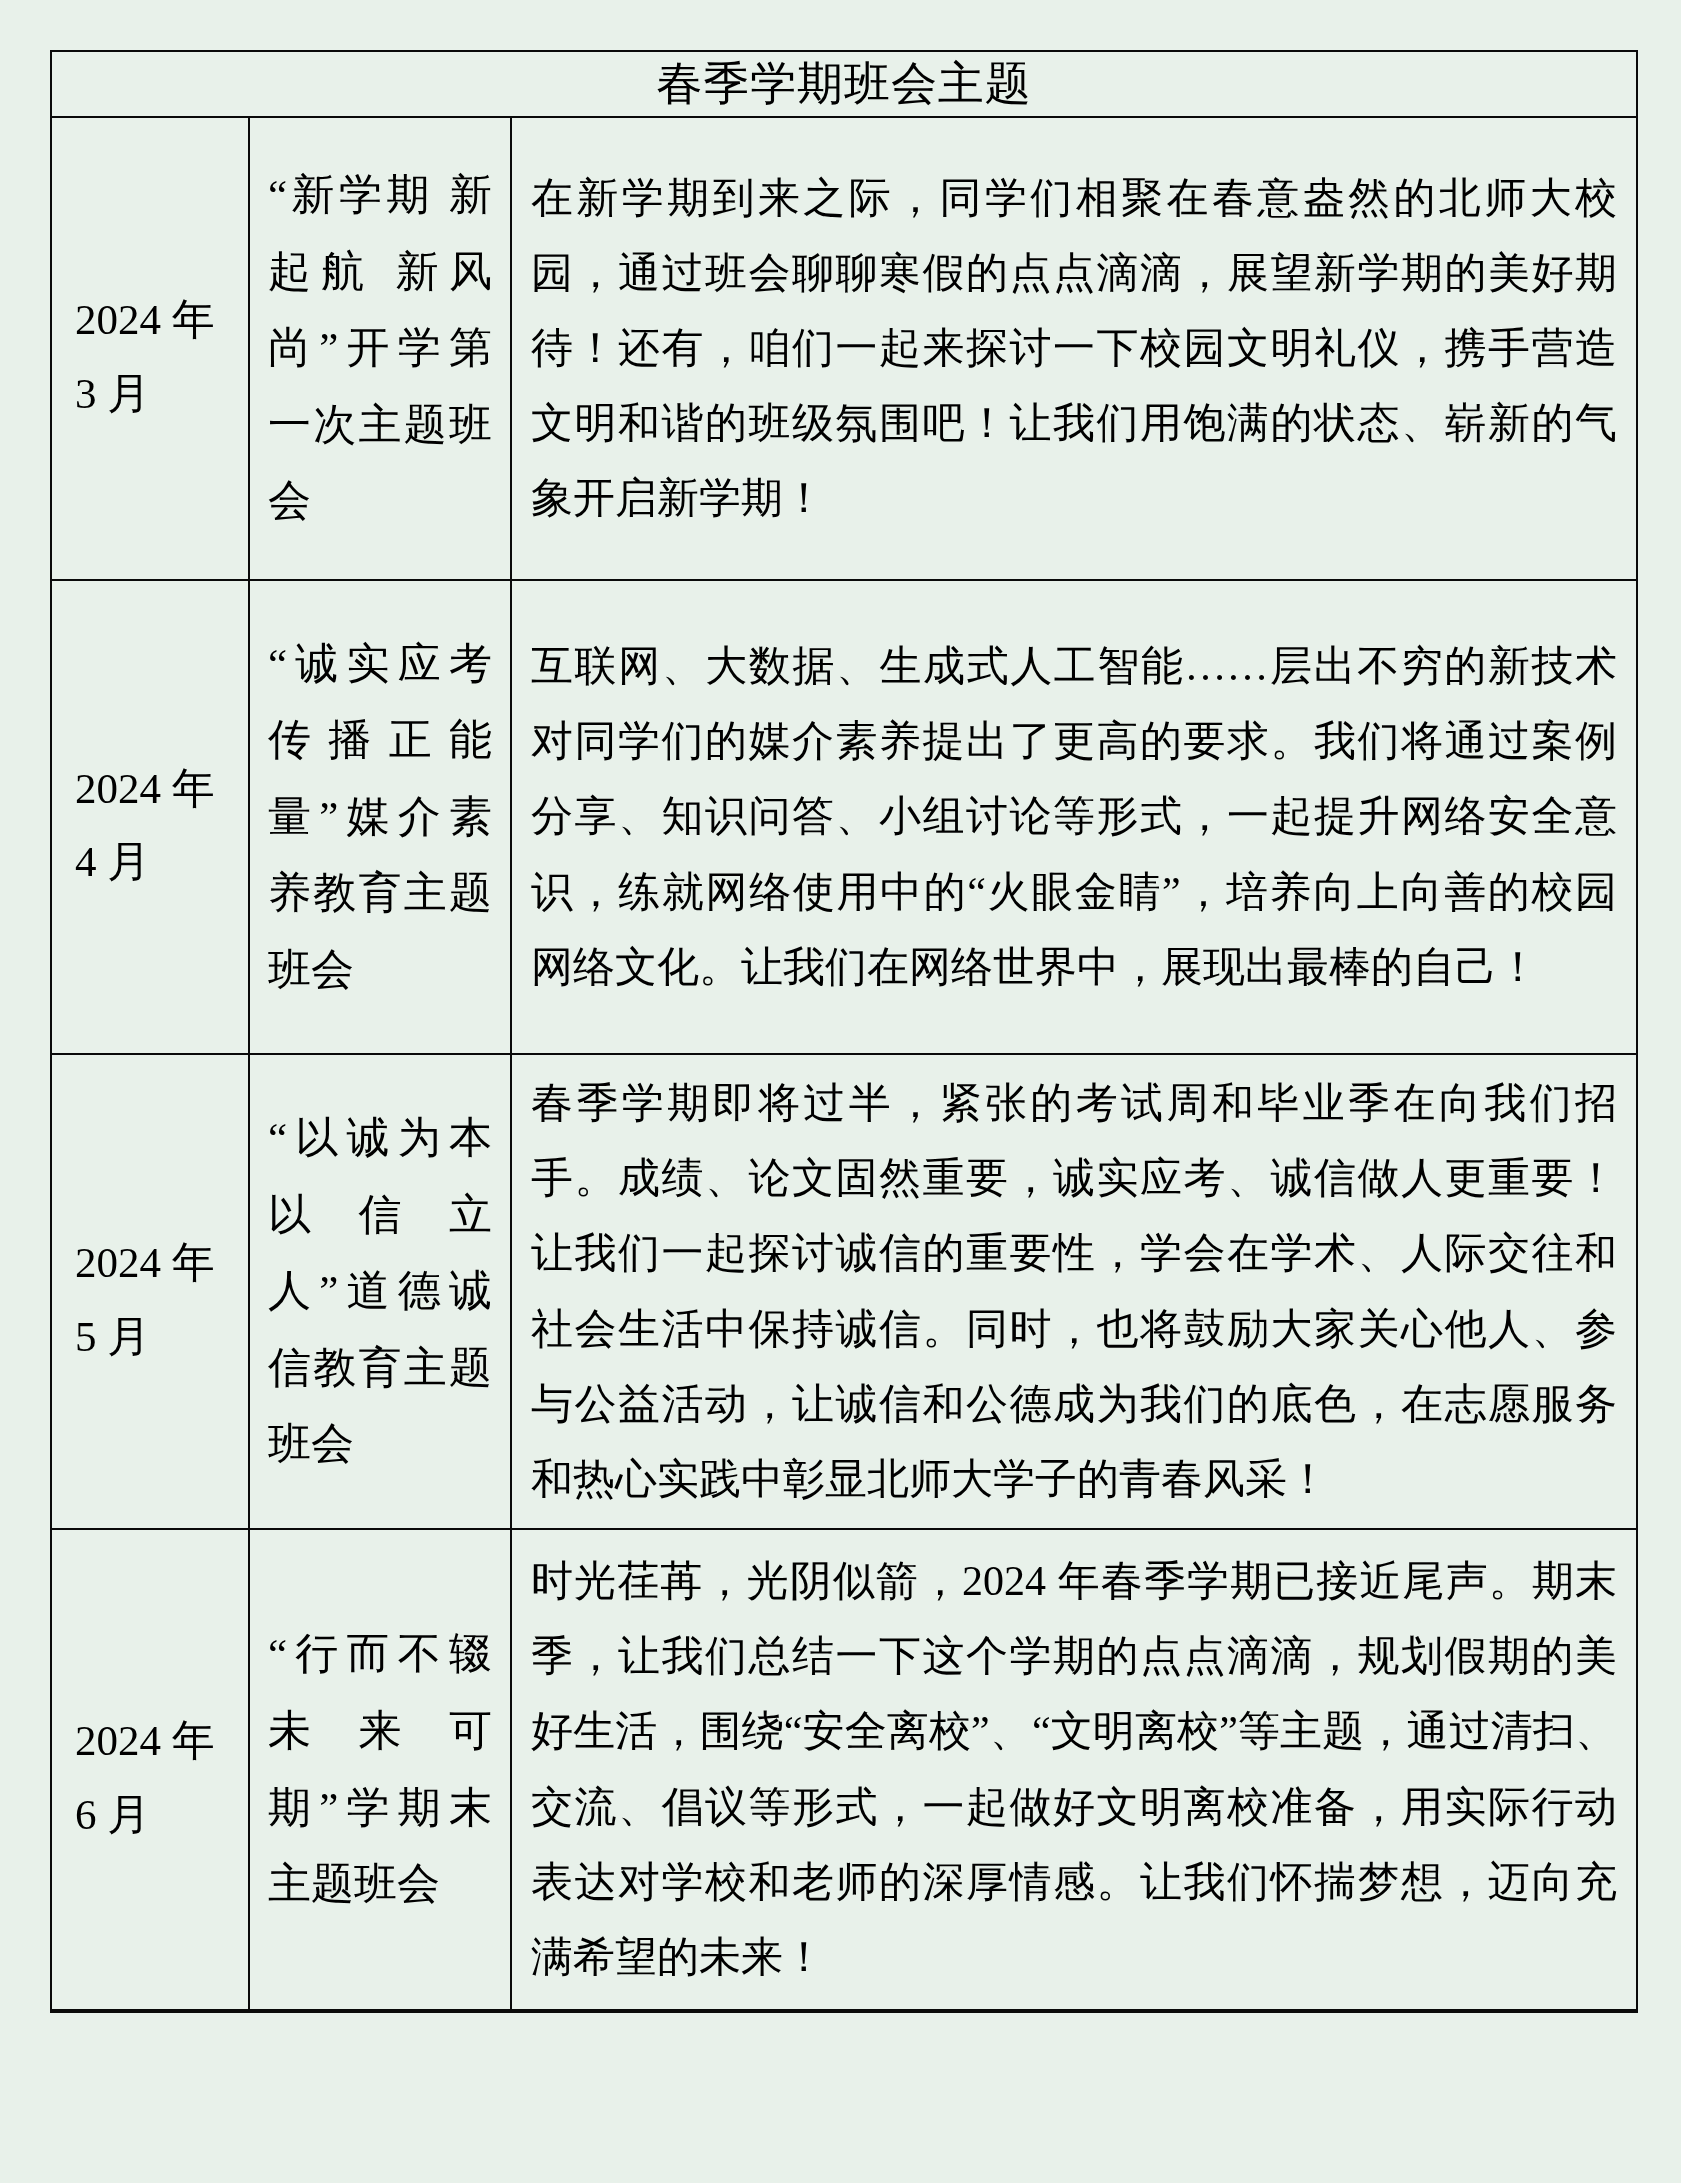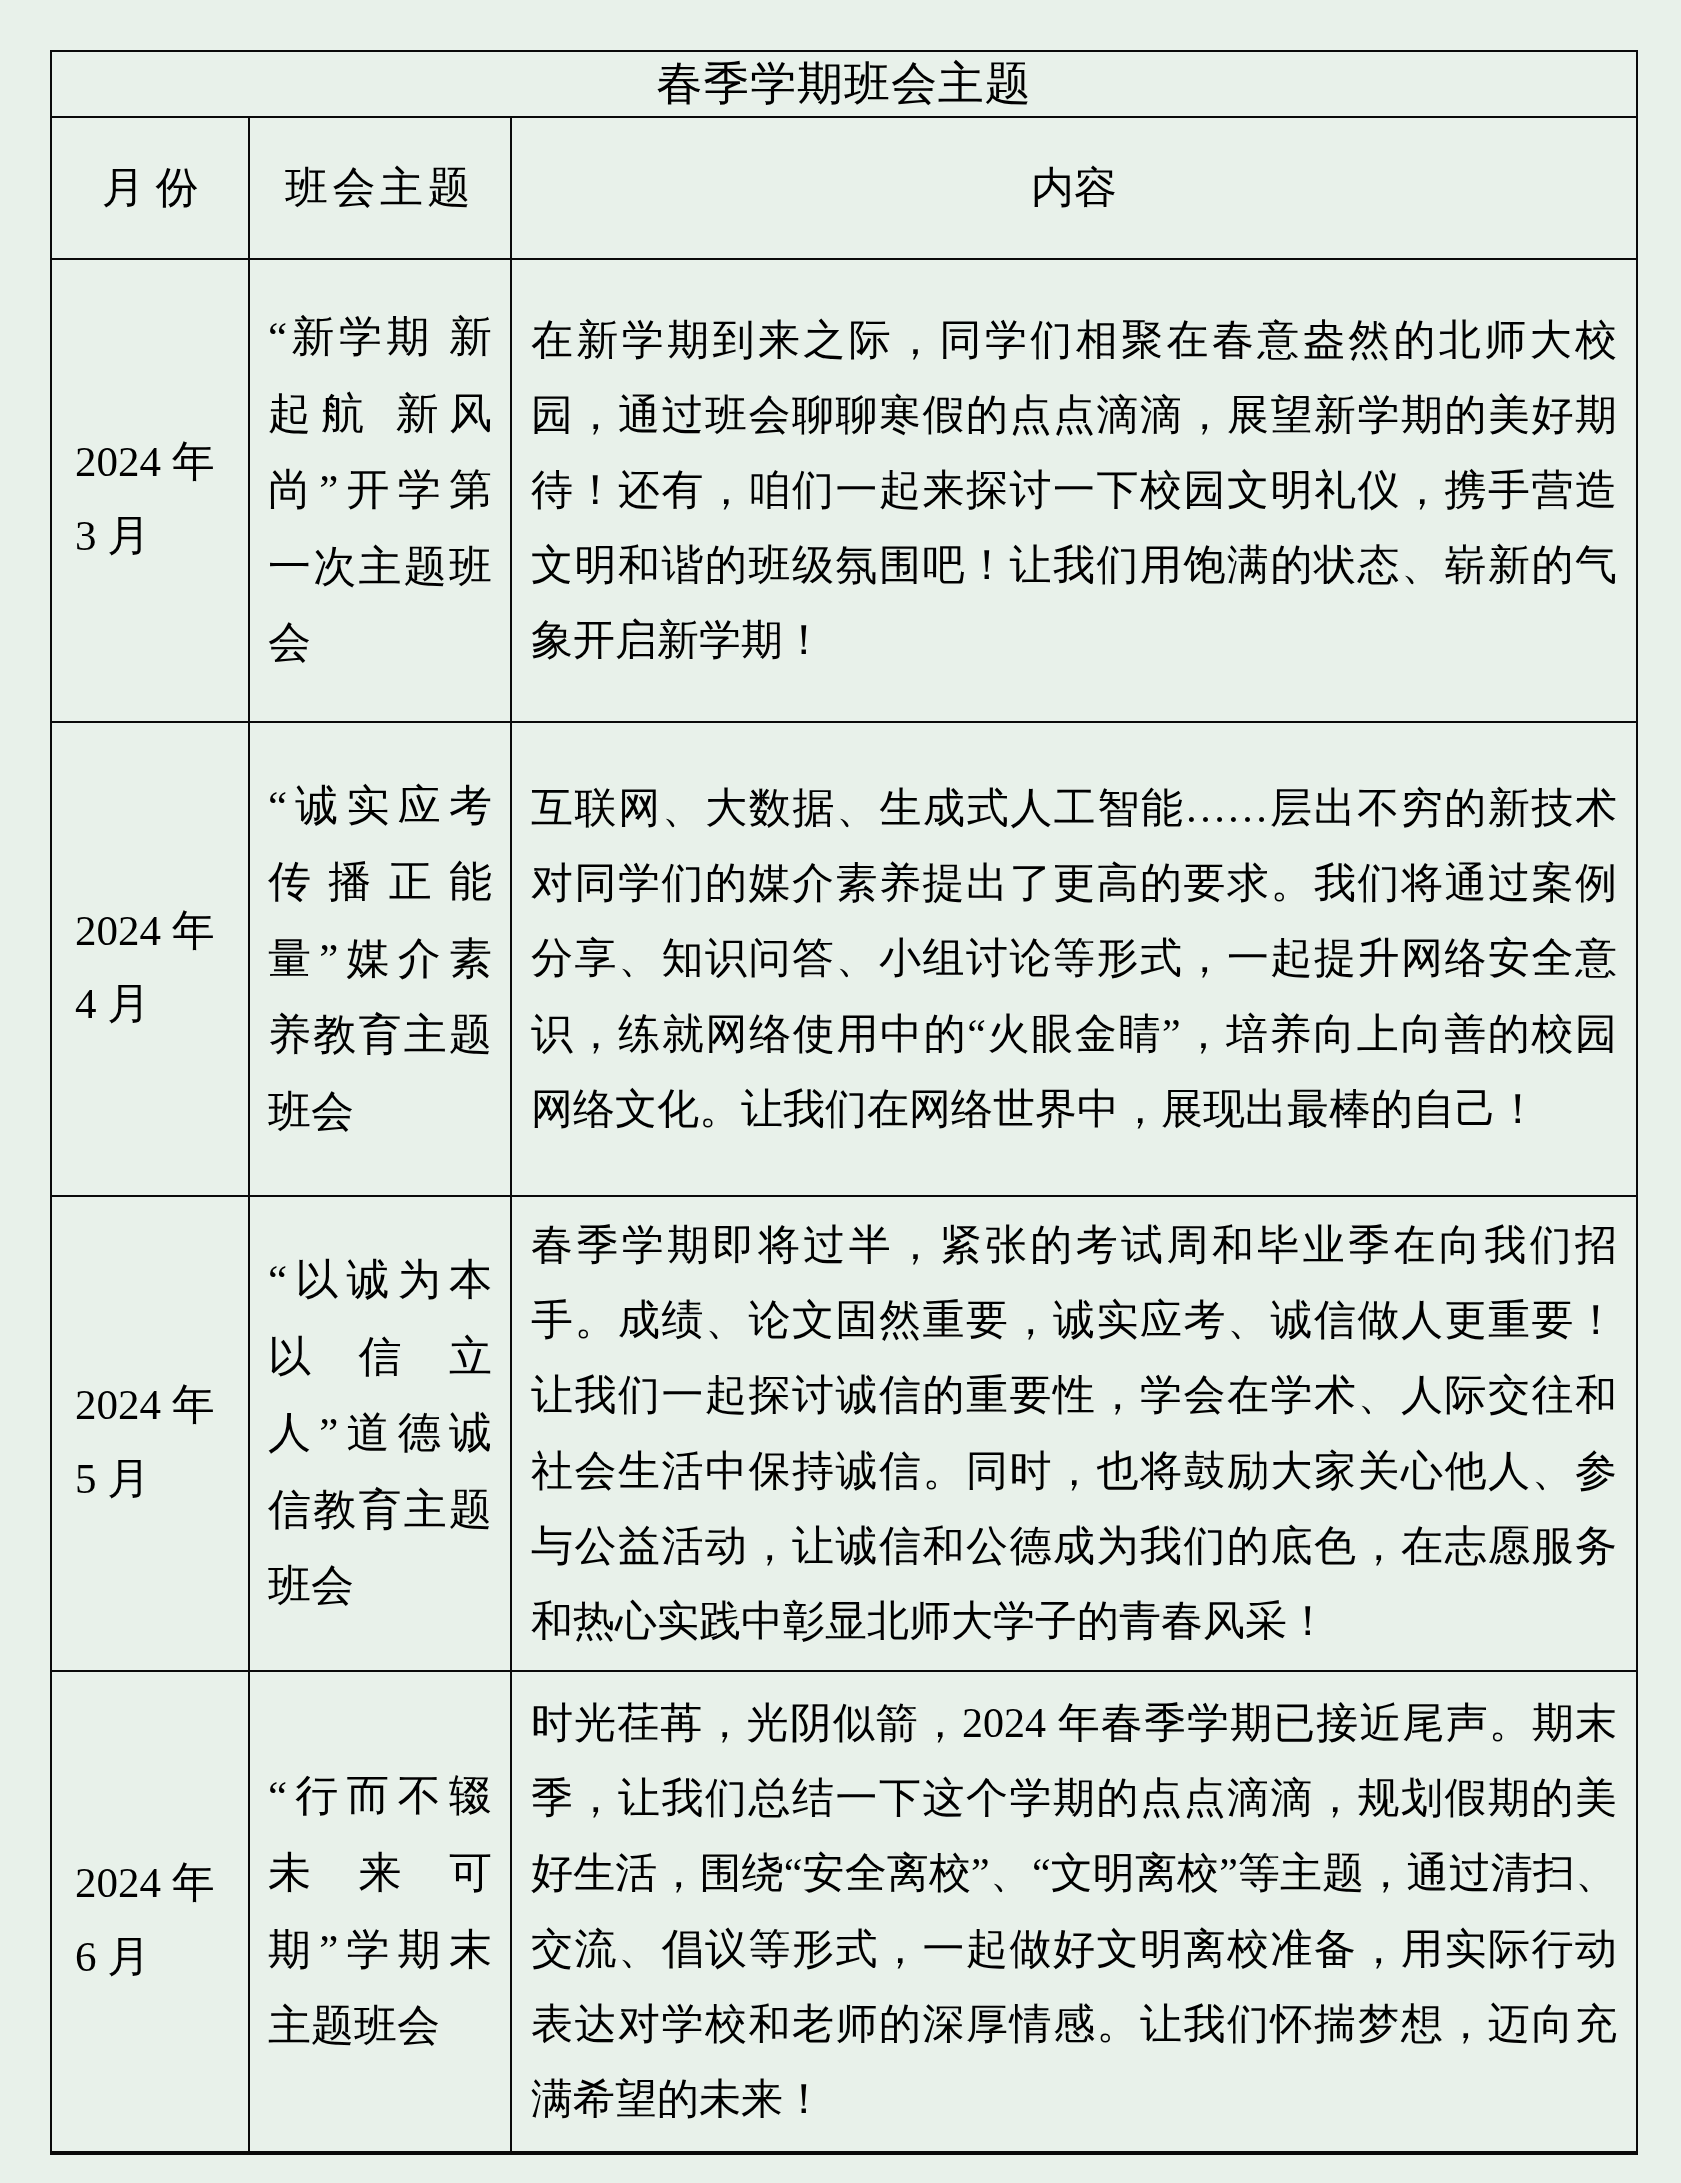--- a/index.html
+++ b/index.html
@@ -84,25 +84,20 @@
     <col style="width:198px">
     <col style="width:262px">
     <col style="width:1126px">
   </colgroup>
 
   <tbody>
       <tr class="row-title">
     <td class="title-cell" colspan="3">春季学期班会主题</td>
   </tr>
 
-  <tr class="row-header">
-    <th class="header-cell">月 份</th>
-    <th class="header-cell theme-h">班会主题</th>
-    <th class="header-cell">内容</th>
-  </tr>
 
   <tr class="row-r0">
     <td class="month-cell">
       <div>2024 年</div>
       <div>3 月</div>
     </td>
     <td class="theme-cell">“新学期 新起航 新风尚”开学第一次主题班会</td>
     <td class="content-cell">在新学期到来之际，同学们相聚在春意盎然的北师大校园，通过班会聊聊寒假的点点滴滴，展望新学期的美好期待！还有，咱们一起来探讨一下校园文明礼仪，携手营造文明和谐的班级氛围吧！让我们用饱满的状态、崭新的气象开启新学期！</td>
   </tr>
 

